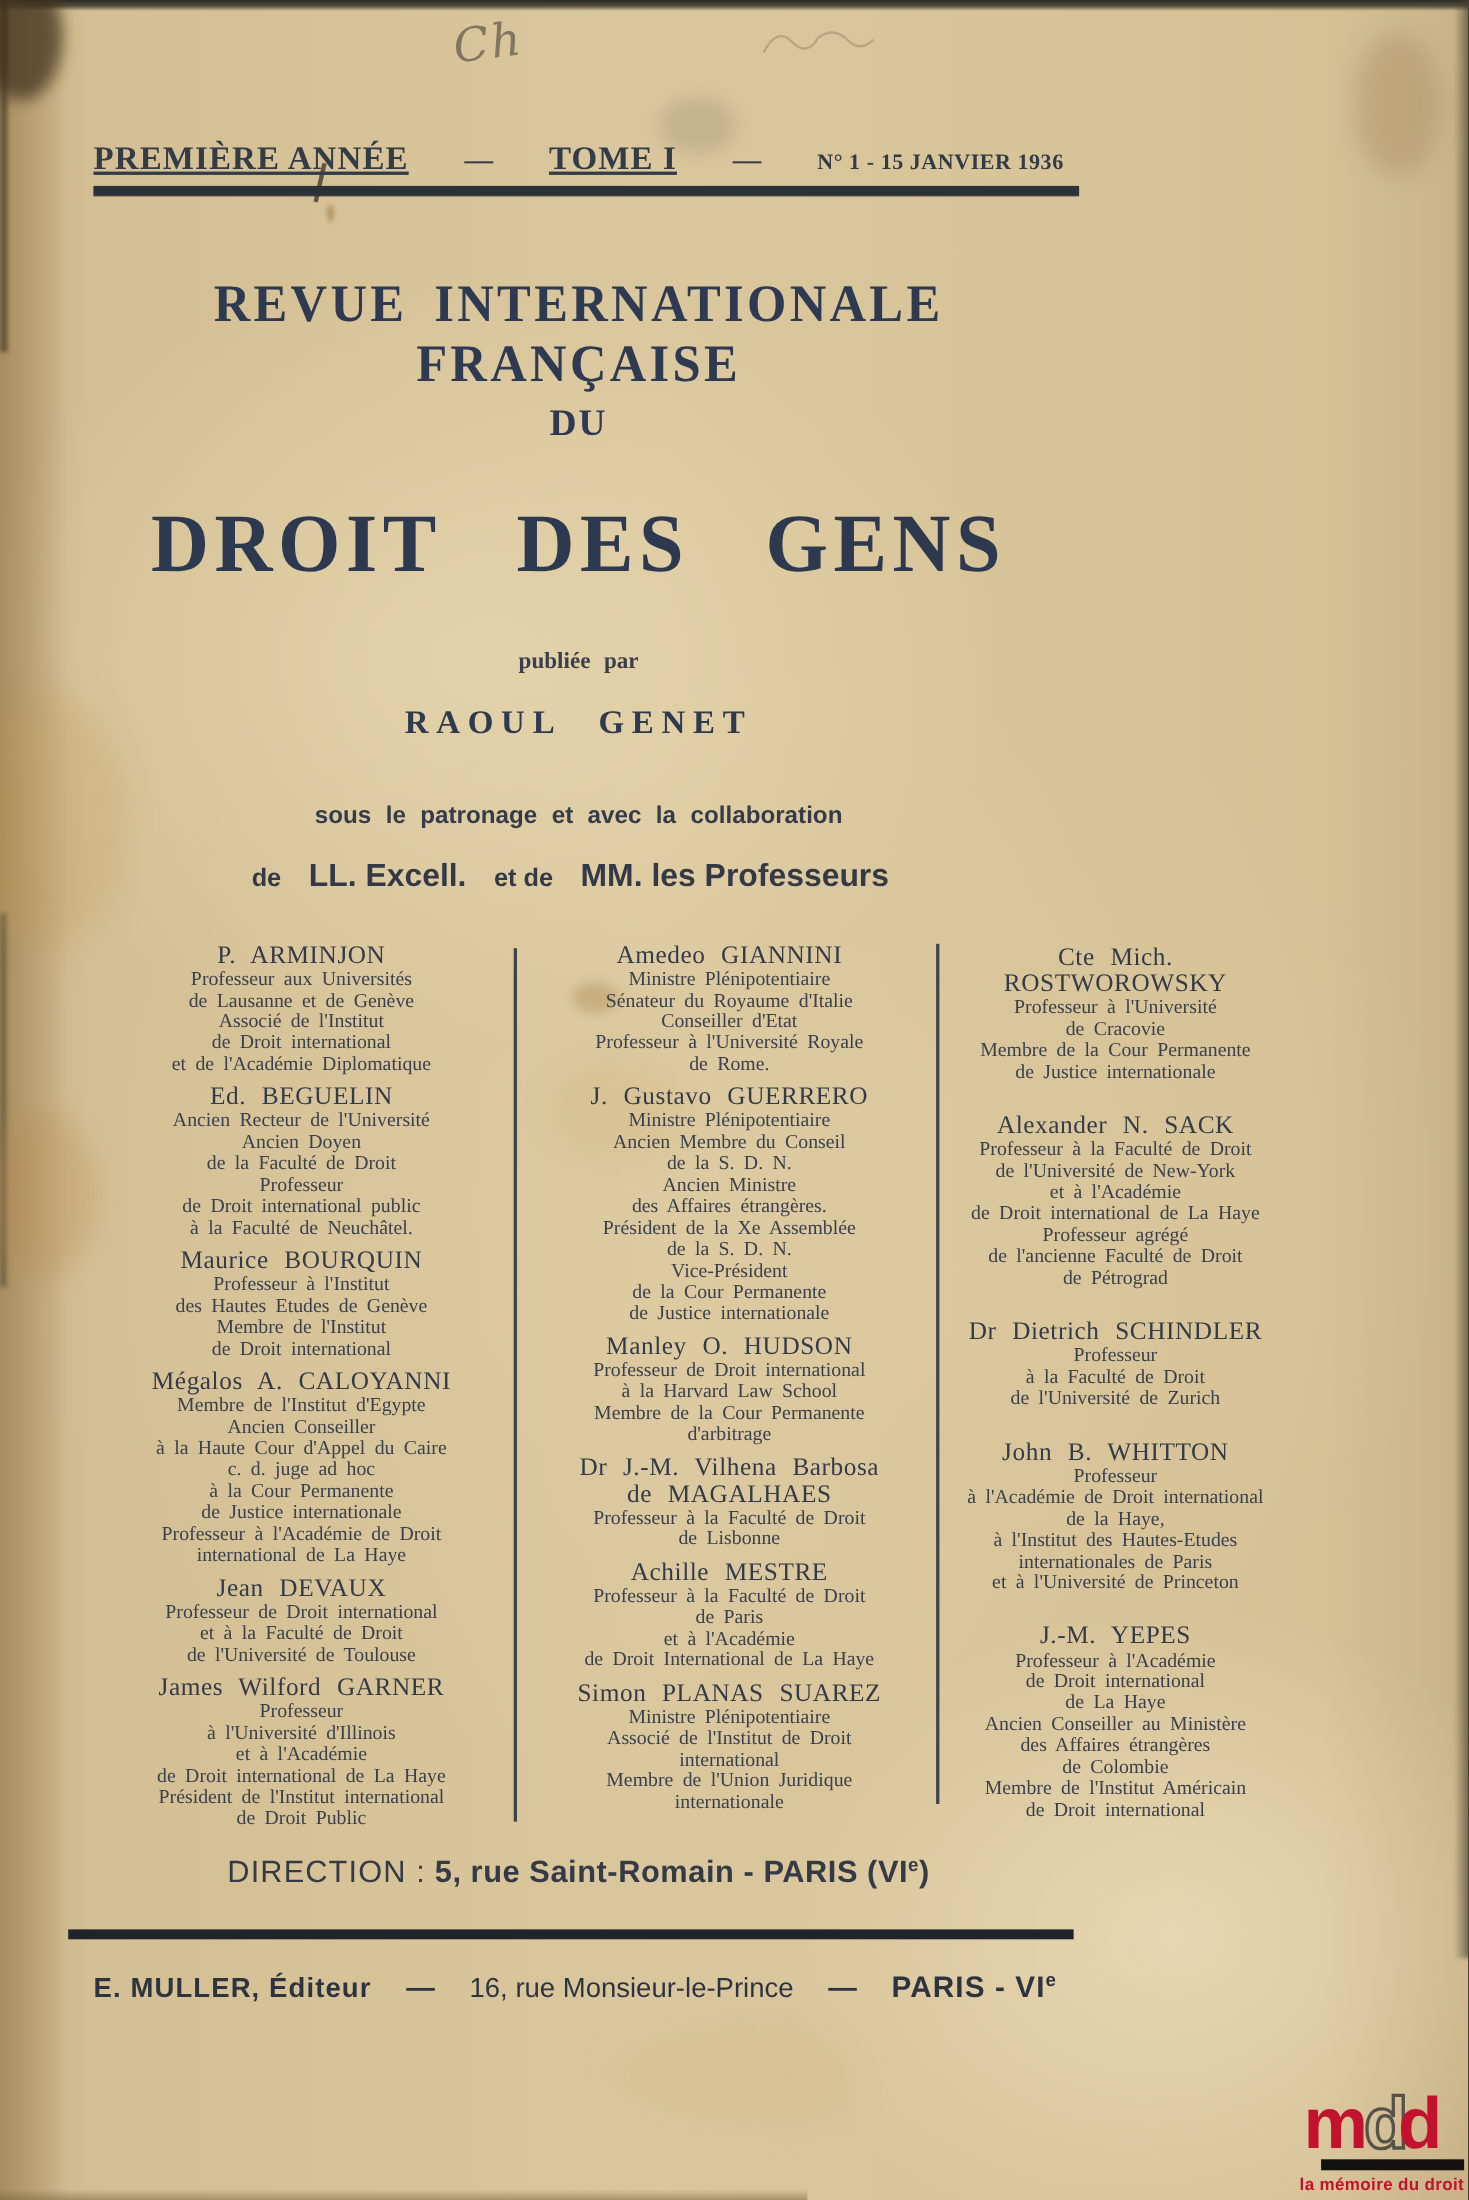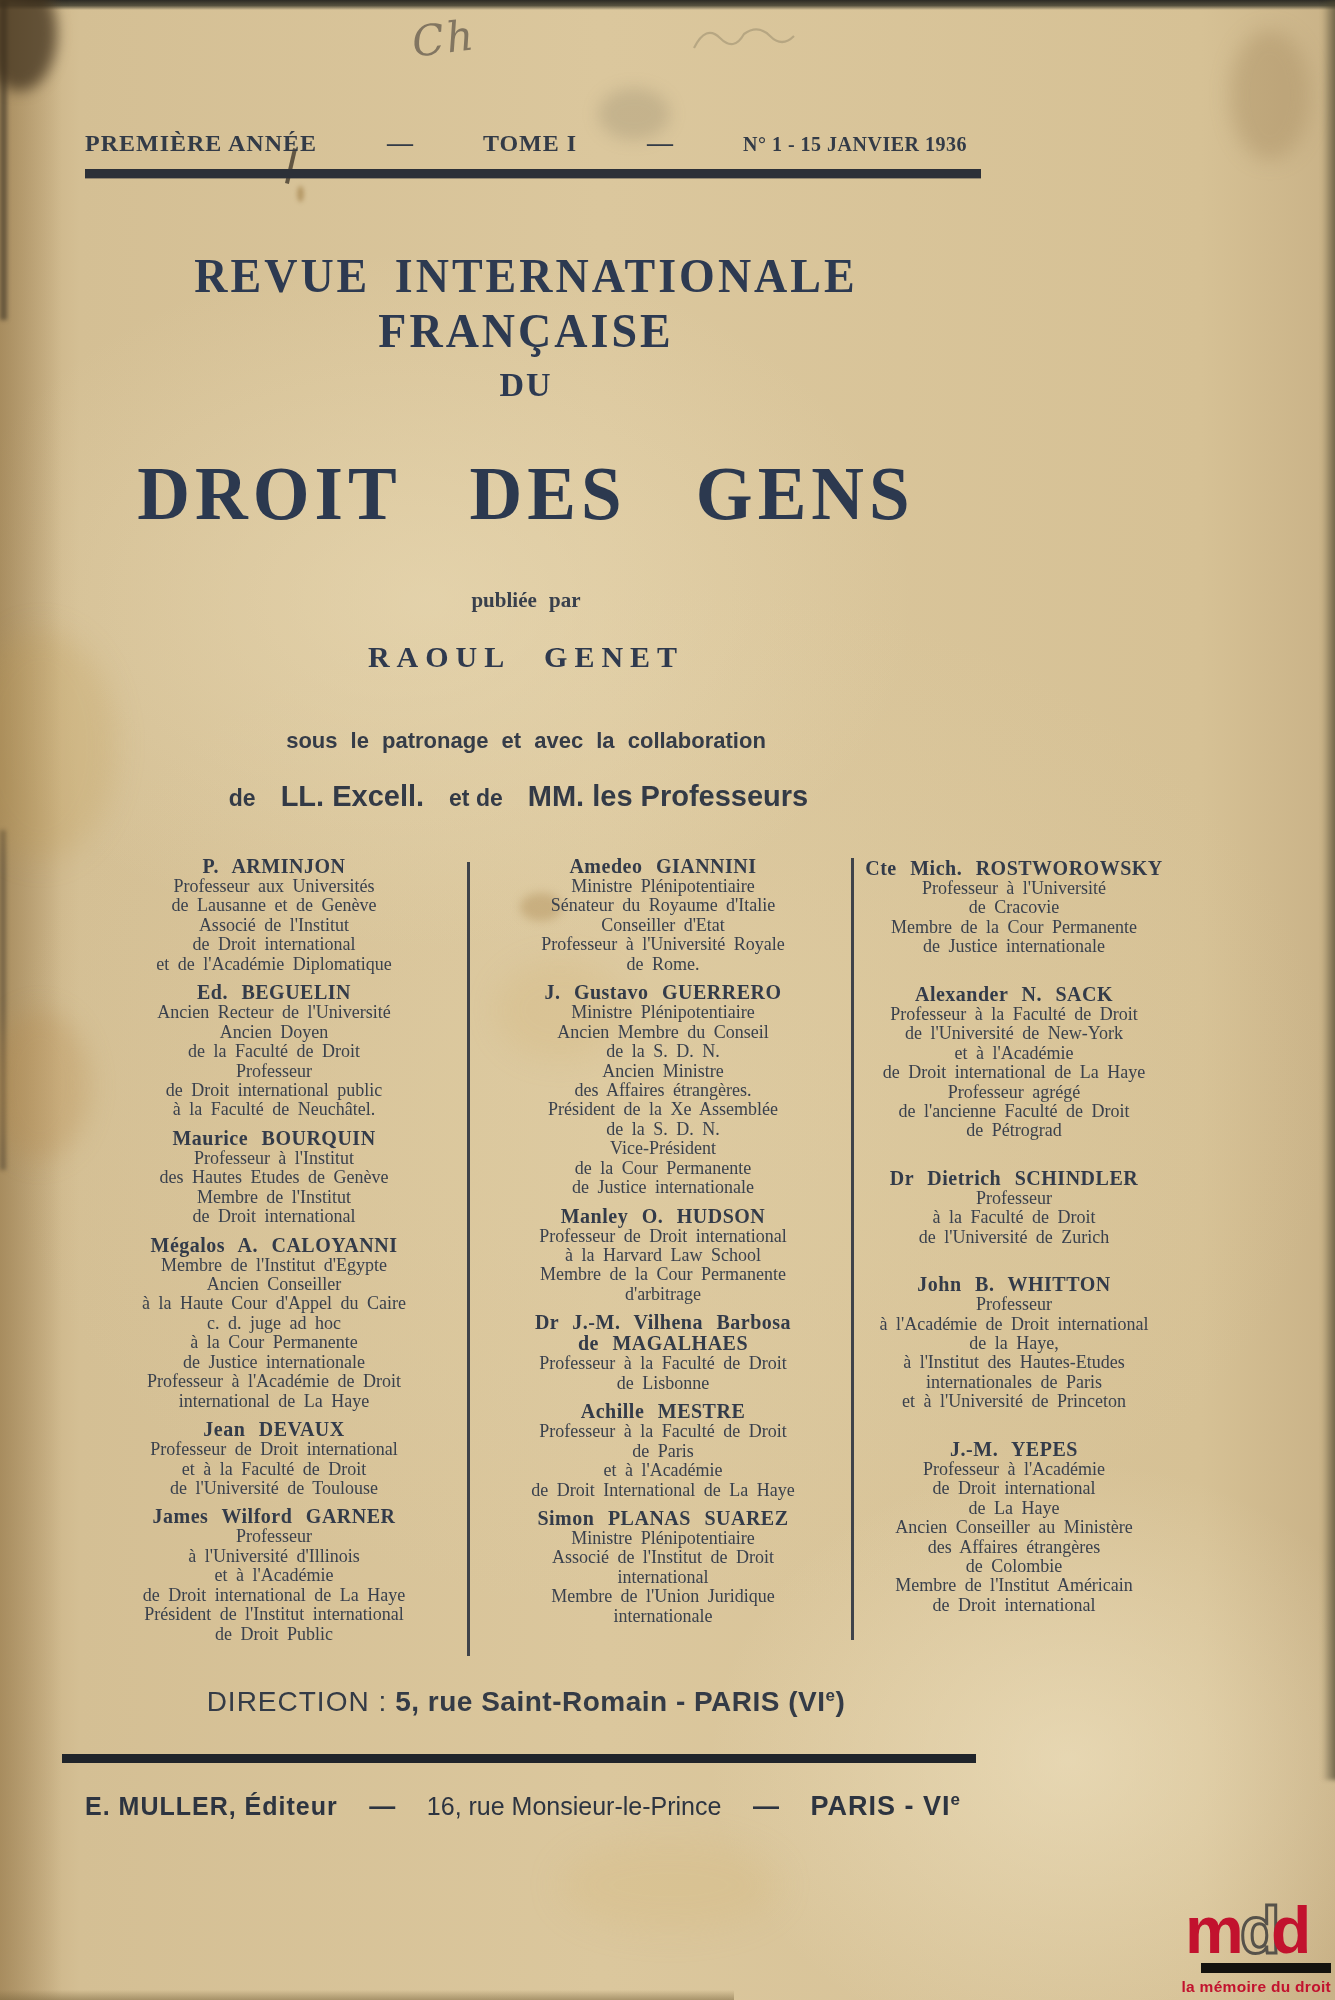--- a/index.html
+++ b/index.html
@@ -31,21 +31,21 @@
   .stain-giannini{left:520px;top:893px;width:42px;height:28px;background:rgba(162,126,68,.35);filter:blur(5px);}
   .stain-bottom-mid{left:560px;top:1840px;width:220px;height:90px;background:rgba(210,180,110,.18);filter:blur(16px);}
   .ink-slash{left:289px;top:148px;width:4px;height:36px;background:#4c4334;transform:rotate(13deg);opacity:.85;}
   .ink-drip{left:297px;top:186px;width:7px;height:16px;background:rgba(150,114,56,.5);filter:blur(2px);border-radius:50%;}
   .pencil-note{left:412px;top:14px;font-family:"DejaVu Serif",serif;font-style:italic;font-size:42px;
     color:rgba(108,98,82,.8);transform:rotate(-7deg);letter-spacing:2px;}
   .pencil-squiggle{left:690px;top:18px;opacity:.45;}
   
   .masthead{top:128px;left:85px;width:882px;display:flex;justify-content:space-between;align-items:baseline;
     font-weight:700;color:#333b47;}
-  .masthead .big{font-size:24px;letter-spacing:1px;}
+  .masthead .big{font-size:30px;letter-spacing:1px;text-decoration:underline;}
   .masthead .dash{font-size:26px;}
   .masthead .issue{font-size:20px;letter-spacing:.5px;}
   .rule-top{top:169px;left:85px;width:896px;height:9px;background:#2c3038;box-shadow:0 1px 0 rgba(44,48,56,.4);}
   
   .ctr{left:85px;width:882px;text-align:center;}
   .title1{top:250px;font-size:46px;font-weight:700;color:#2d3a51;letter-spacing:3px;word-spacing:10px;transform:scaleY(1.04);}
   .title2{top:366px;font-size:34px;font-weight:700;color:#2d3a51;letter-spacing:2px;}
   .title3{top:452px;font-size:73px;font-weight:700;color:#2c394f;letter-spacing:5px;word-spacing:46px;transform:scaleY(1.03);}
   .pubby{top:588px;font-size:21px;font-weight:700;color:#39404c;word-spacing:7px;}
   .editor{top:640px;font-size:30px;font-weight:700;color:#2f3a4e;letter-spacing:7px;word-spacing:20px;}
@@ -57,21 +57,21 @@
   .cols{top:856px;left:85px;width:1085px;height:860px;}
   .col{position:absolute;top:0;text-align:center;}
   .col1{left:0;width:378px;}
   .col2{left:390px;width:376px;}
   .col3{left:776px;width:306px;top:2px;}
   .vrule{position:absolute;width:3px;background:#3f434a;}
   .vrule1{left:382px;top:6px;height:794px;}
   .vrule2{left:766px;top:2px;height:782px;}
   .prof{margin-bottom:8px;}
   .col3 .prof{margin-bottom:27px;}
-  .prof-name{font-size:20px;font-weight:700;color:#333b49;line-height:1.05;letter-spacing:.5px;word-spacing:8px;white-space:pre-line;}
+  .prof-name{font-size:23px;font-weight:400;color:#333b49;line-height:1.05;letter-spacing:.5px;word-spacing:8px;white-space:pre-line;}
   .prof-lines{font-size:18px;line-height:1.08;word-spacing:4px;white-space:pre-line;color:#3a414d;}
   
   .direction{top:1686px;font-family:"Liberation Sans",sans-serif;font-size:28px;color:#343b46;}
   .dir-label{font-weight:500;letter-spacing:1px;margin-right:8px;}
   .dir-address{font-weight:700;letter-spacing:.5px;}
   .sup{font-size:17px;vertical-align:super;}
   .rule-bottom{top:1754px;left:62px;width:914px;height:9px;background:#20242a;}
   .publisher{top:1790px;left:85px;width:876px;display:flex;justify-content:space-between;align-items:baseline;
     font-family:"Liberation Sans",sans-serif;color:#2d3440;}
   .pub-name{font-size:25px;font-weight:700;letter-spacing:1px;}

